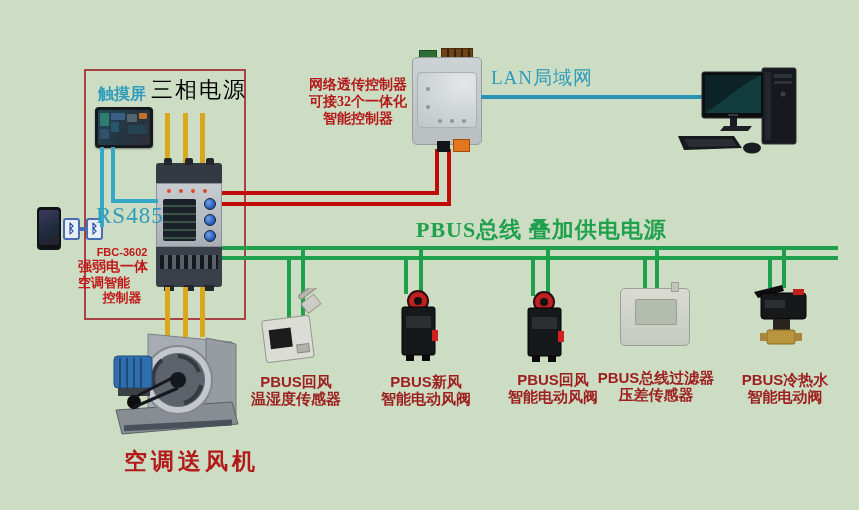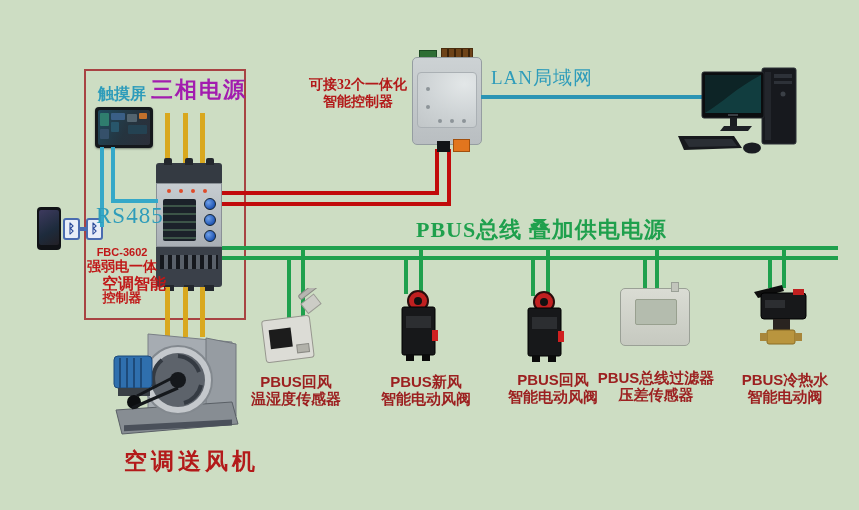--- a/index.html
+++ b/index.html
@@ -3,21 +3,21 @@
 <meta charset="utf-8">
 <style>
   html,body{margin:0;padding:0;}
   #canvas{
     position:relative;width:859px;height:510px;overflow:hidden;
     background:#cdddc3;
     font-family:"Liberation Serif", serif;
   }
   .abs{position:absolute;}
   
-  .t-red{color:#a21caf;font-weight:bold;}
+  .t-red{color:#000000;font-weight:normal;}
   .t-cyan{color:#2e9cba;}
   .t-green{color:#1fa04d;font-weight:bold;}
   .kai{font-family:"Liberation Serif", serif;}
   .sans{font-family:Liberation Sans, sans-serif;}
   
   .hline,.vline{position:absolute;}
   .red-l{background:#c10b0b;}
   .green-l{background:#1fa04d;}
   .yellow-l{background:#d9a81f;}
   .cyan-l{background:#35a8c8;}
@@ -123,42 +123,43 @@
         <div class="tab" style="left:28px;"></div>
         <div class="tab" style="left:48px;"></div>
     </div>
   </div>
 
   <div class="vline yellow-l" style="left:165px;top:287px;width:5px;height:50px;"></div>
   <div class="vline yellow-l" style="left:183px;top:287px;width:5px;height:50px;"></div>
   <div class="vline yellow-l" style="left:200px;top:287px;width:5px;height:50px;"></div>
 
   <div class="abs sans" style="left:84px;top:246px;width:76px;text-align:center;font-size:11px;font-weight:bold;color:#c01818;">FBC-3602</div>
-  <div class="abs kai" style="left:78px;top:258px;width:88px;text-align:center;font-size:14px;font-weight:bold;color:#c01818;">强弱电一体</div>
-  <div class="abs kai" style="left:78px;top:274px;width:88px;text-align:right;font-size:16px;font-weight:bold;color:#c01818;">空调智能</div>
+  <div class="abs kai" style="left:78px;top:258px;width:88px;font-size:14px;font-weight:bold;color:#c01818;">强弱电一体</div>
+  <div class="abs kai" style="left:78px;top:274px;width:88px;text-align:left;font-size:13px;font-weight:bold;color:#c01818;">空调智能</div>
   <div class="abs kai" style="left:78px;top:289px;width:88px;text-align:center;font-size:13px;font-weight:bold;color:#c01818;">控制器</div>
 
   <div class="phone">
       <div class="scr"></div>
     </div>
   <div class="bt" style="left:63px;">ᛒ</div>
   <div class="bt" style="left:86px;">ᛒ</div>
   <div class="hline" style="left:78px;top:227px;width:10px;height:4px;background:#4a6cb0;"></div>
 
   <div class="vline cyan-l" style="left:100px;top:147px;width:4px;height:80px;"></div>
   <div class="vline cyan-l" style="left:111px;top:147px;width:4px;height:56px;"></div>
   <div class="hline cyan-l" style="left:111px;top:199px;width:47px;height:4px;"></div>
   <div class="abs t-cyan" style="left:96px;top:203px;font-size:23px;letter-spacing:1px;">RS485</div>
 
   <div class="hline red-l" style="left:222px;top:191px;width:217px;height:4px;"></div>
   <div class="hline red-l" style="left:222px;top:202px;width:229px;height:4px;"></div>
   <div class="vline red-l" style="left:435px;top:149px;width:4px;height:46px;"></div>
   <div class="vline red-l" style="left:447px;top:149px;width:4px;height:57px;"></div>
 
   <div class="abs kai" style="left:302px;top:76px;width:112px;text-align:center;font-size:14px;line-height:17px;font-weight:bold;color:#b31a1a;">
+    <div>网络透传控制器</div>
     <div>可接32个一体化</div>
     <div>智能控制器</div>
   </div>
   <div class="gw">
     <div class="blk-brown"></div>
       <div class="blk-green"></div>
     <div class="body"></div>
     <div class="face"></div>
     <div class="dot" style="left:14px;top:30px;"></div>
     <div class="dot" style="left:14px;top:48px;"></div>

